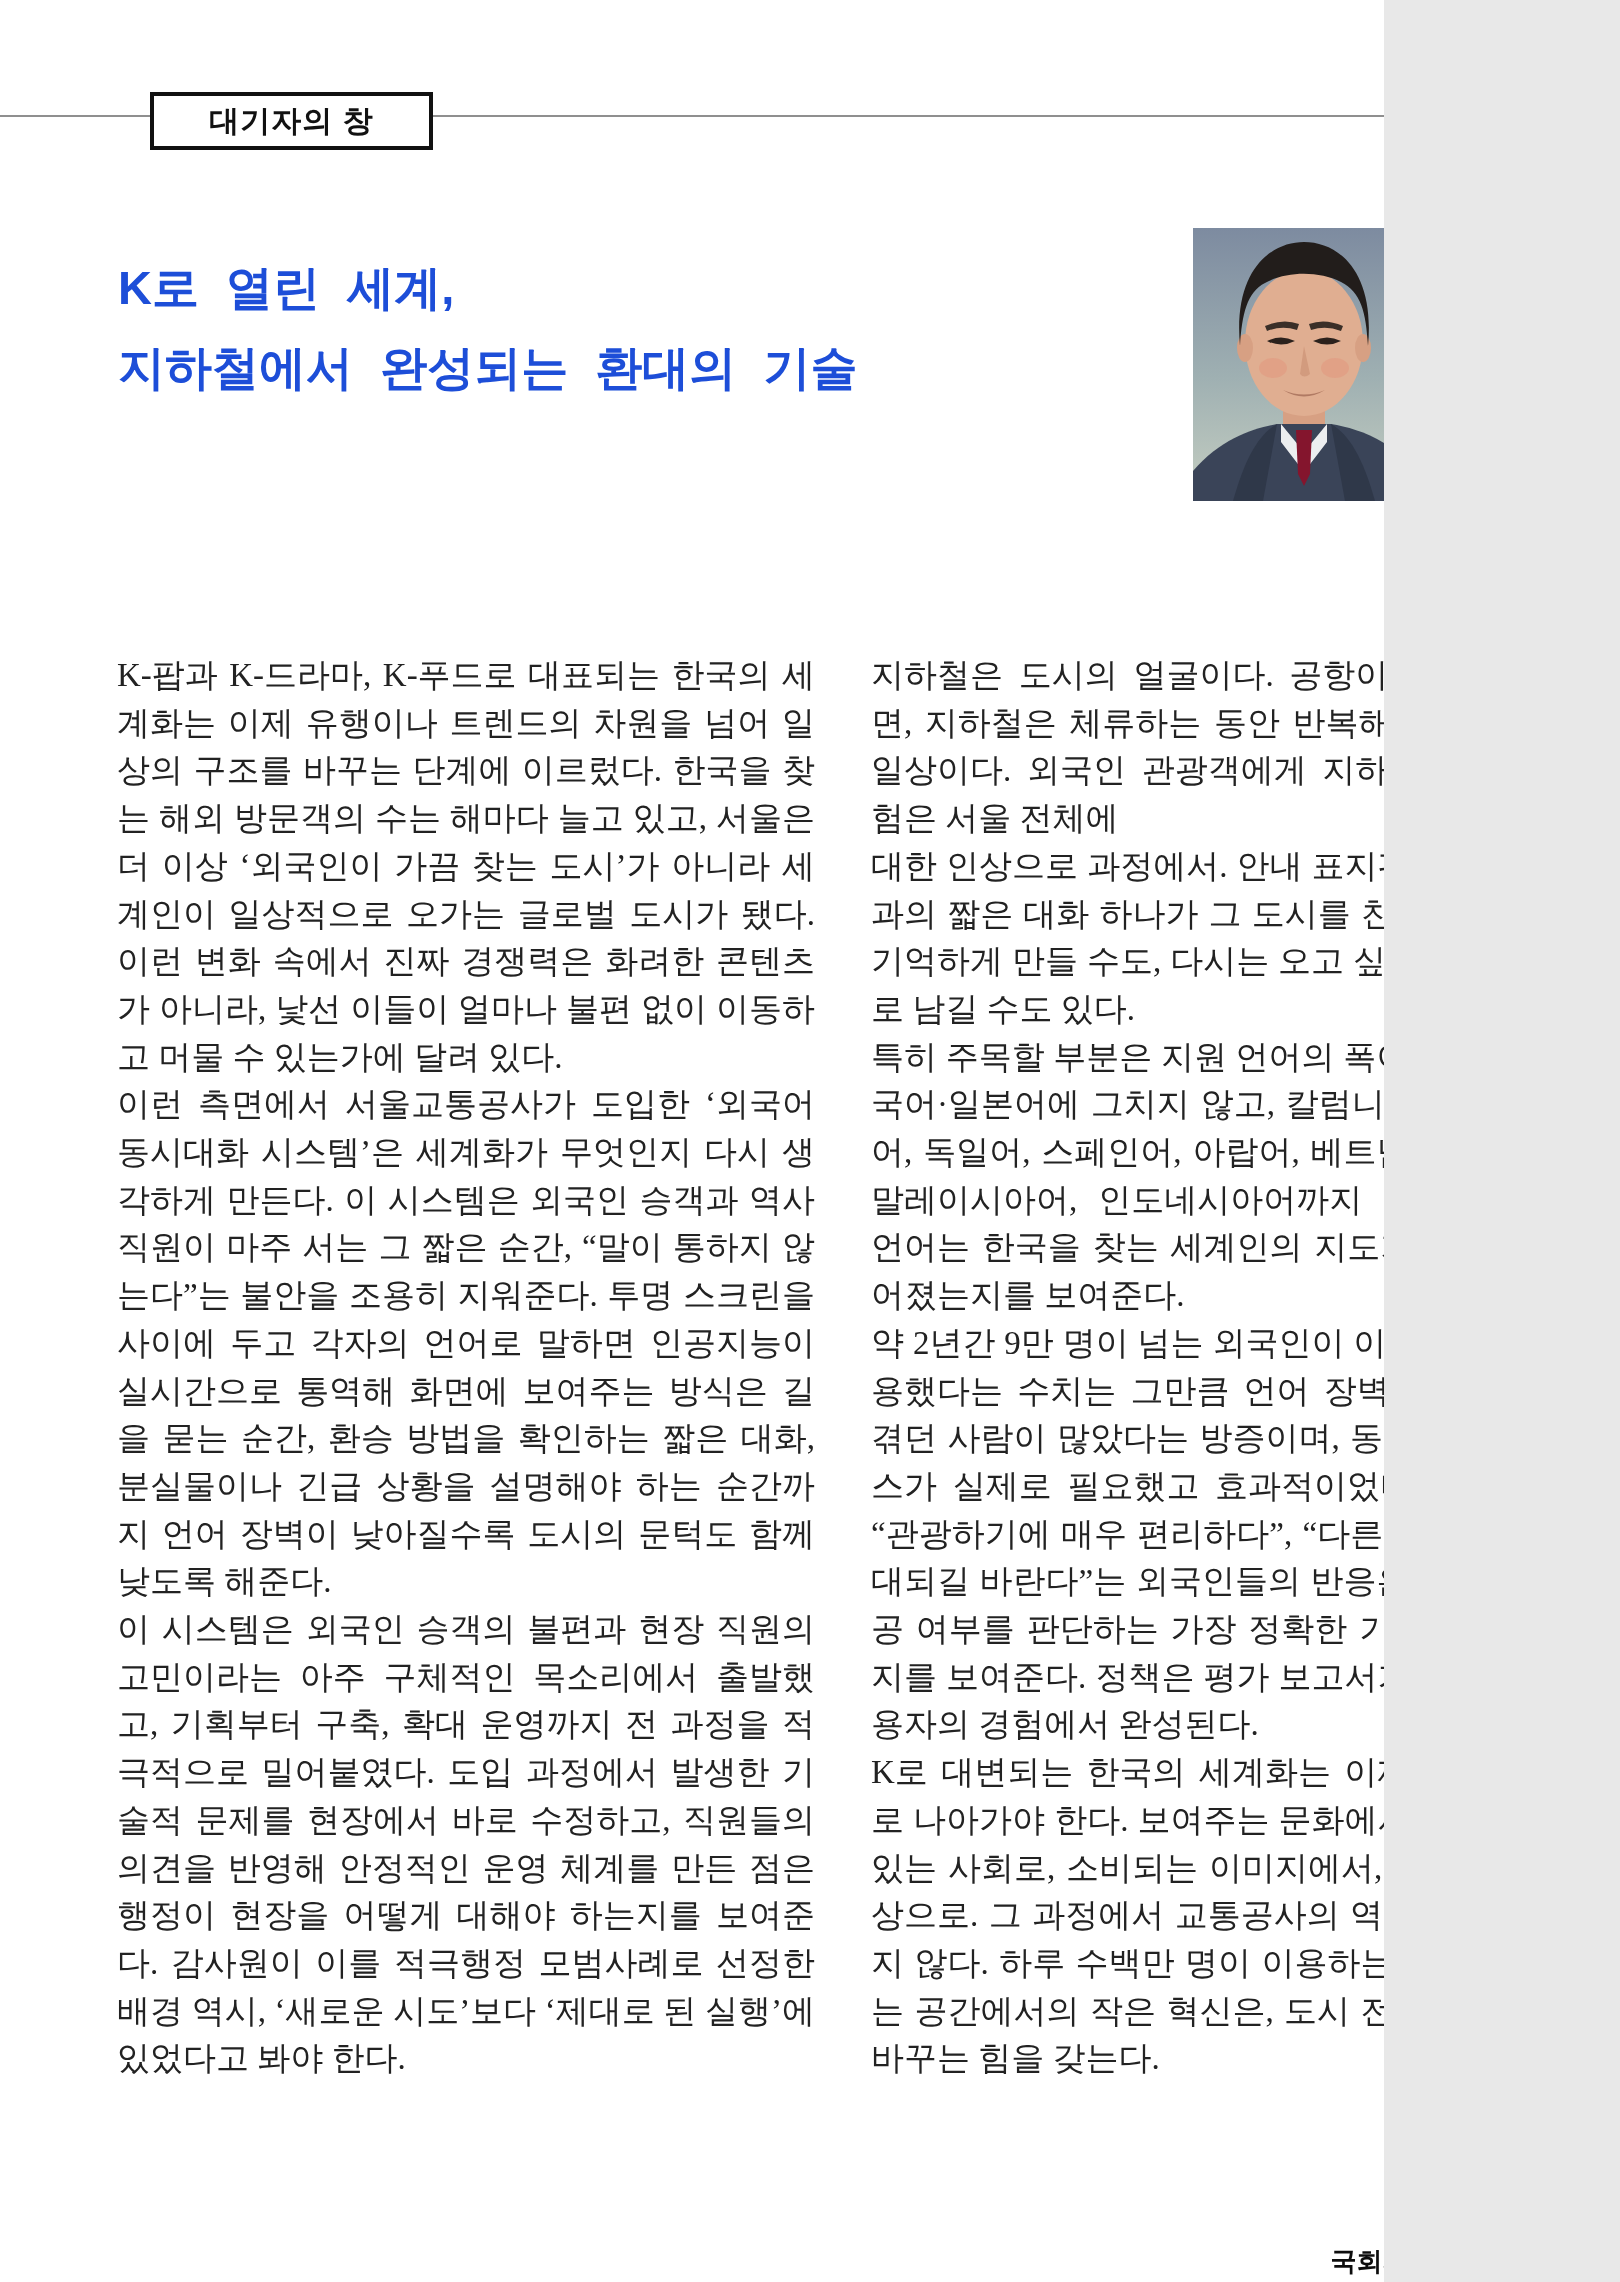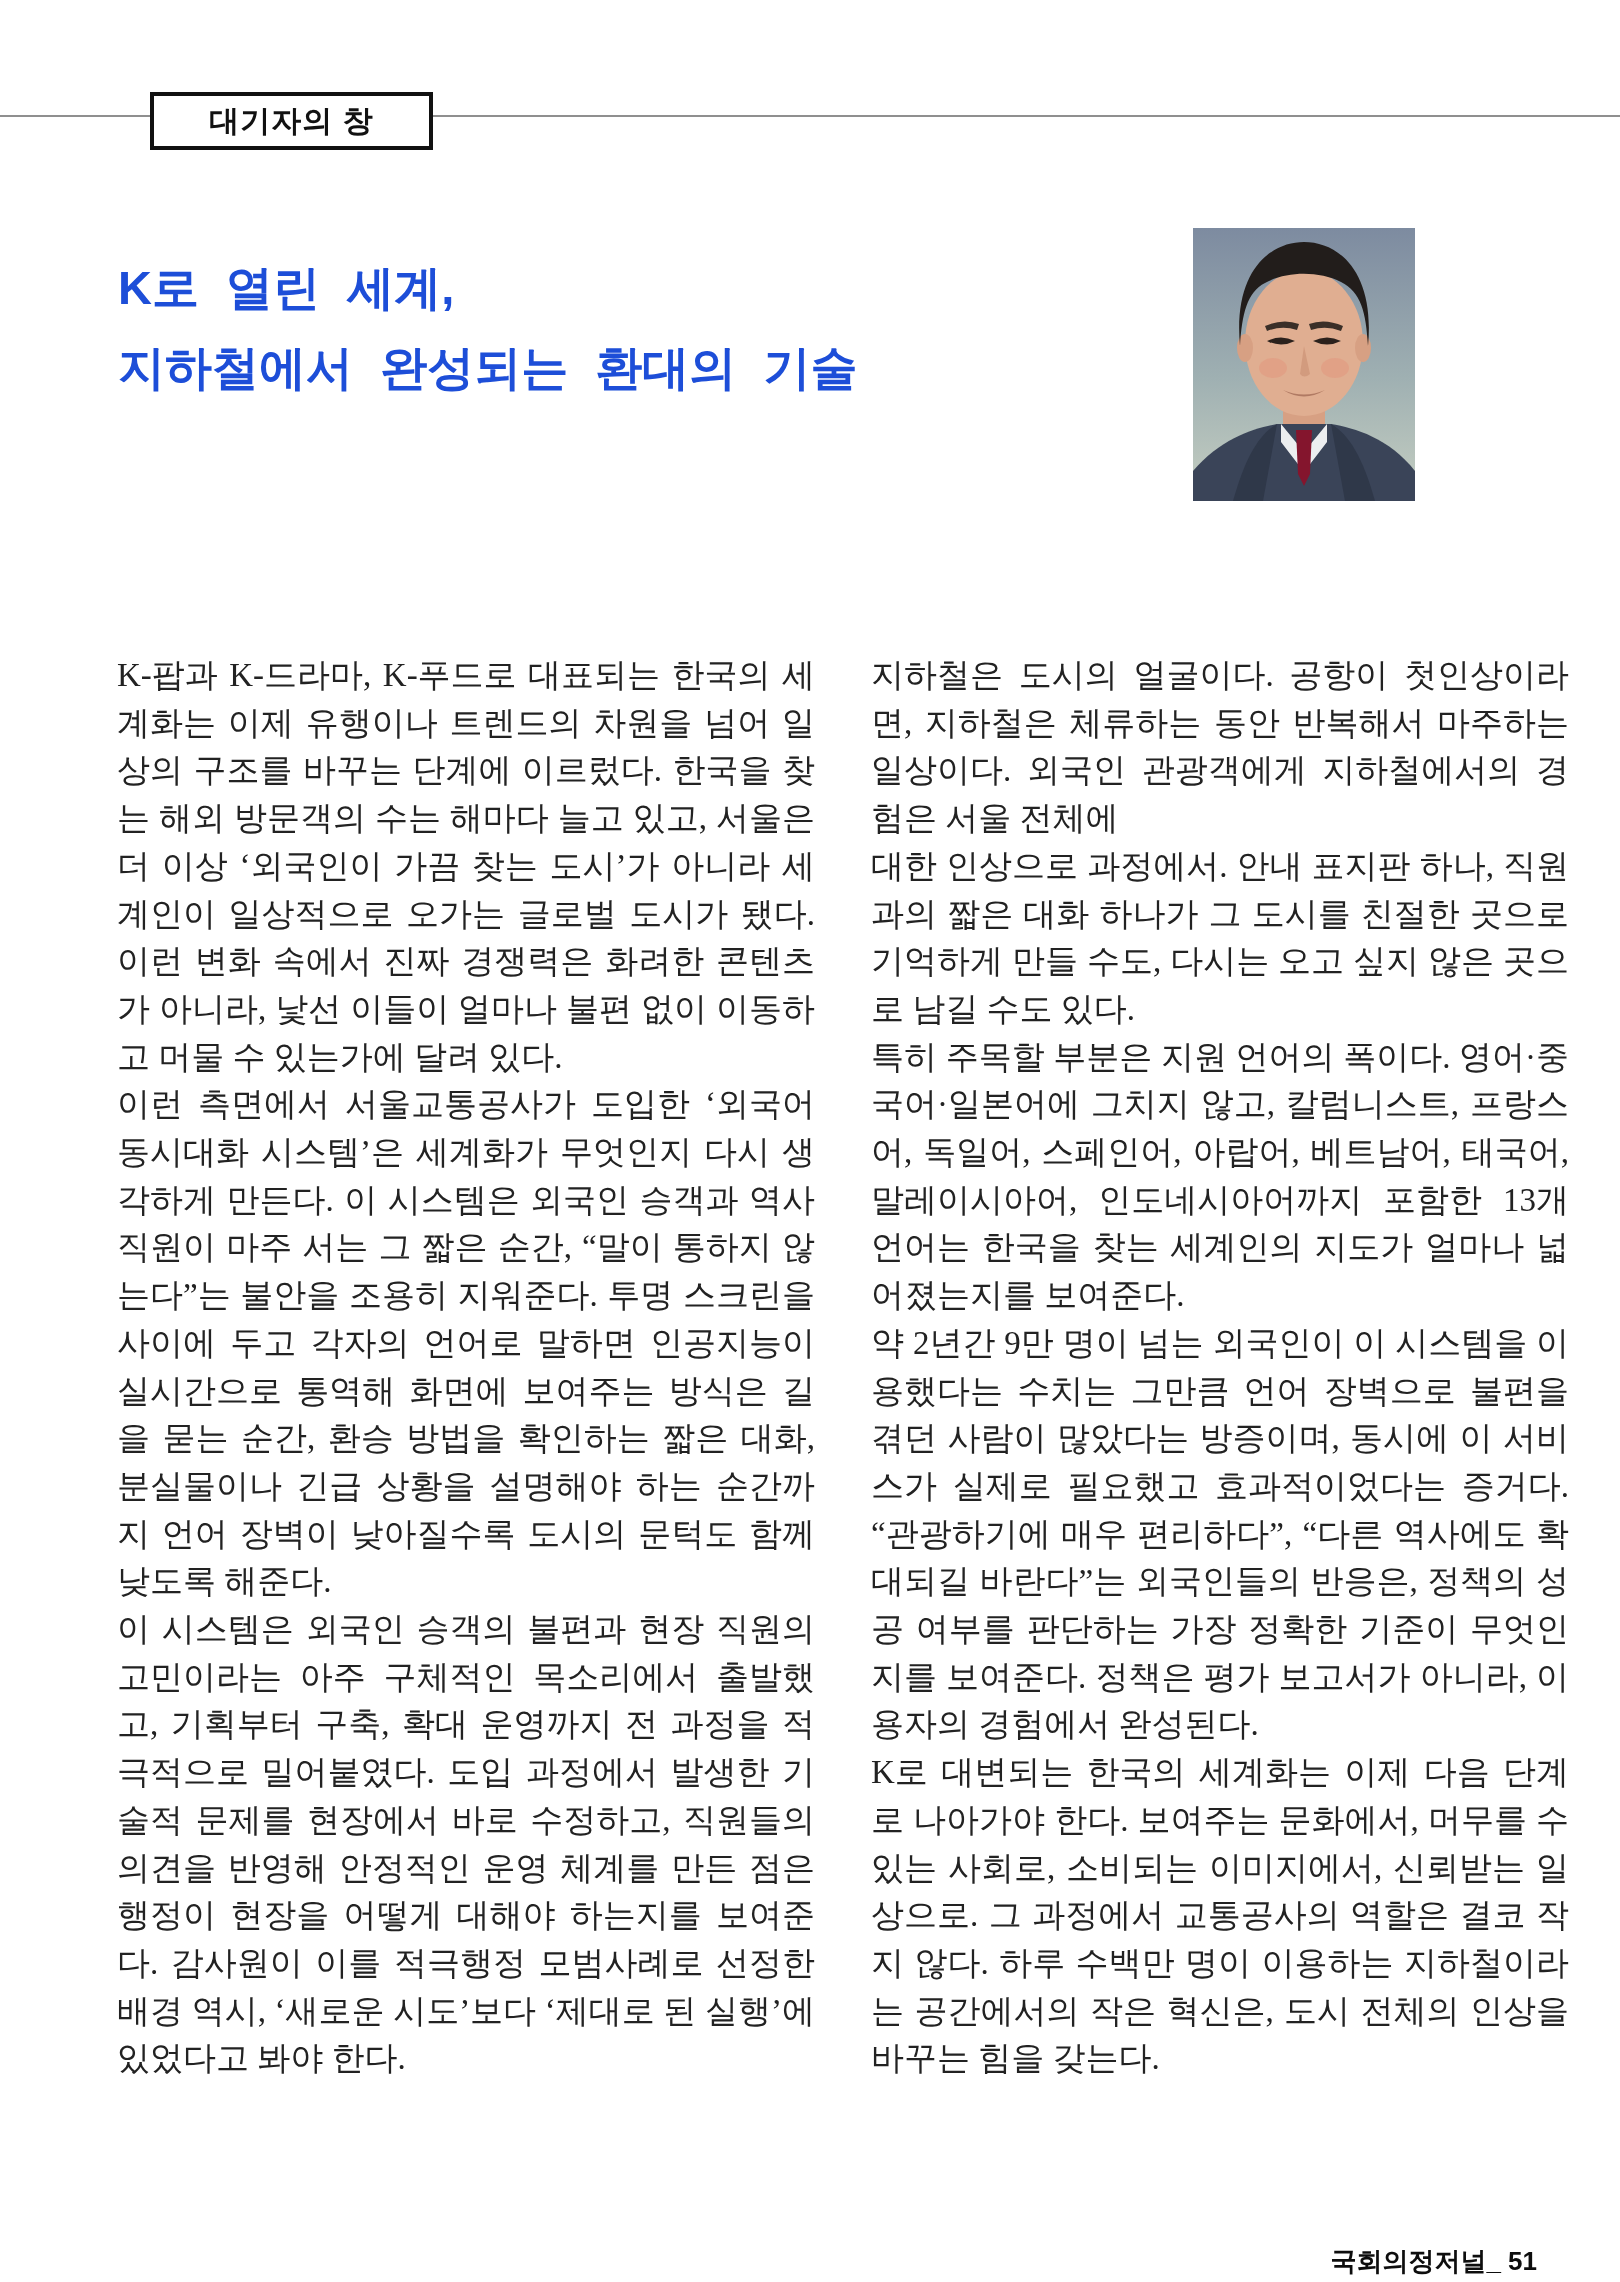--- a/index.html
+++ b/index.html
@@ -1,18 +1,18 @@
 <!DOCTYPE html>
 <html><head>
 <meta charset="utf-8">
 <style>
   html,body{margin:0;padding:0;background:#e8e8e8;}
   .page{
     position:relative;
-    width:1620px;height:2282px;
+    width:1384px;height:2282px;
     background:#ffffff;
     overflow:hidden;
     font-family:"Liberation Sans",sans-serif;
     color:#1f1f1f;
   }
   .top-rule{
     position:absolute;left:0;top:115px;width:1620px;height:0;
     border-top:2px solid #8f8f8f;
   }
   .section-box{

